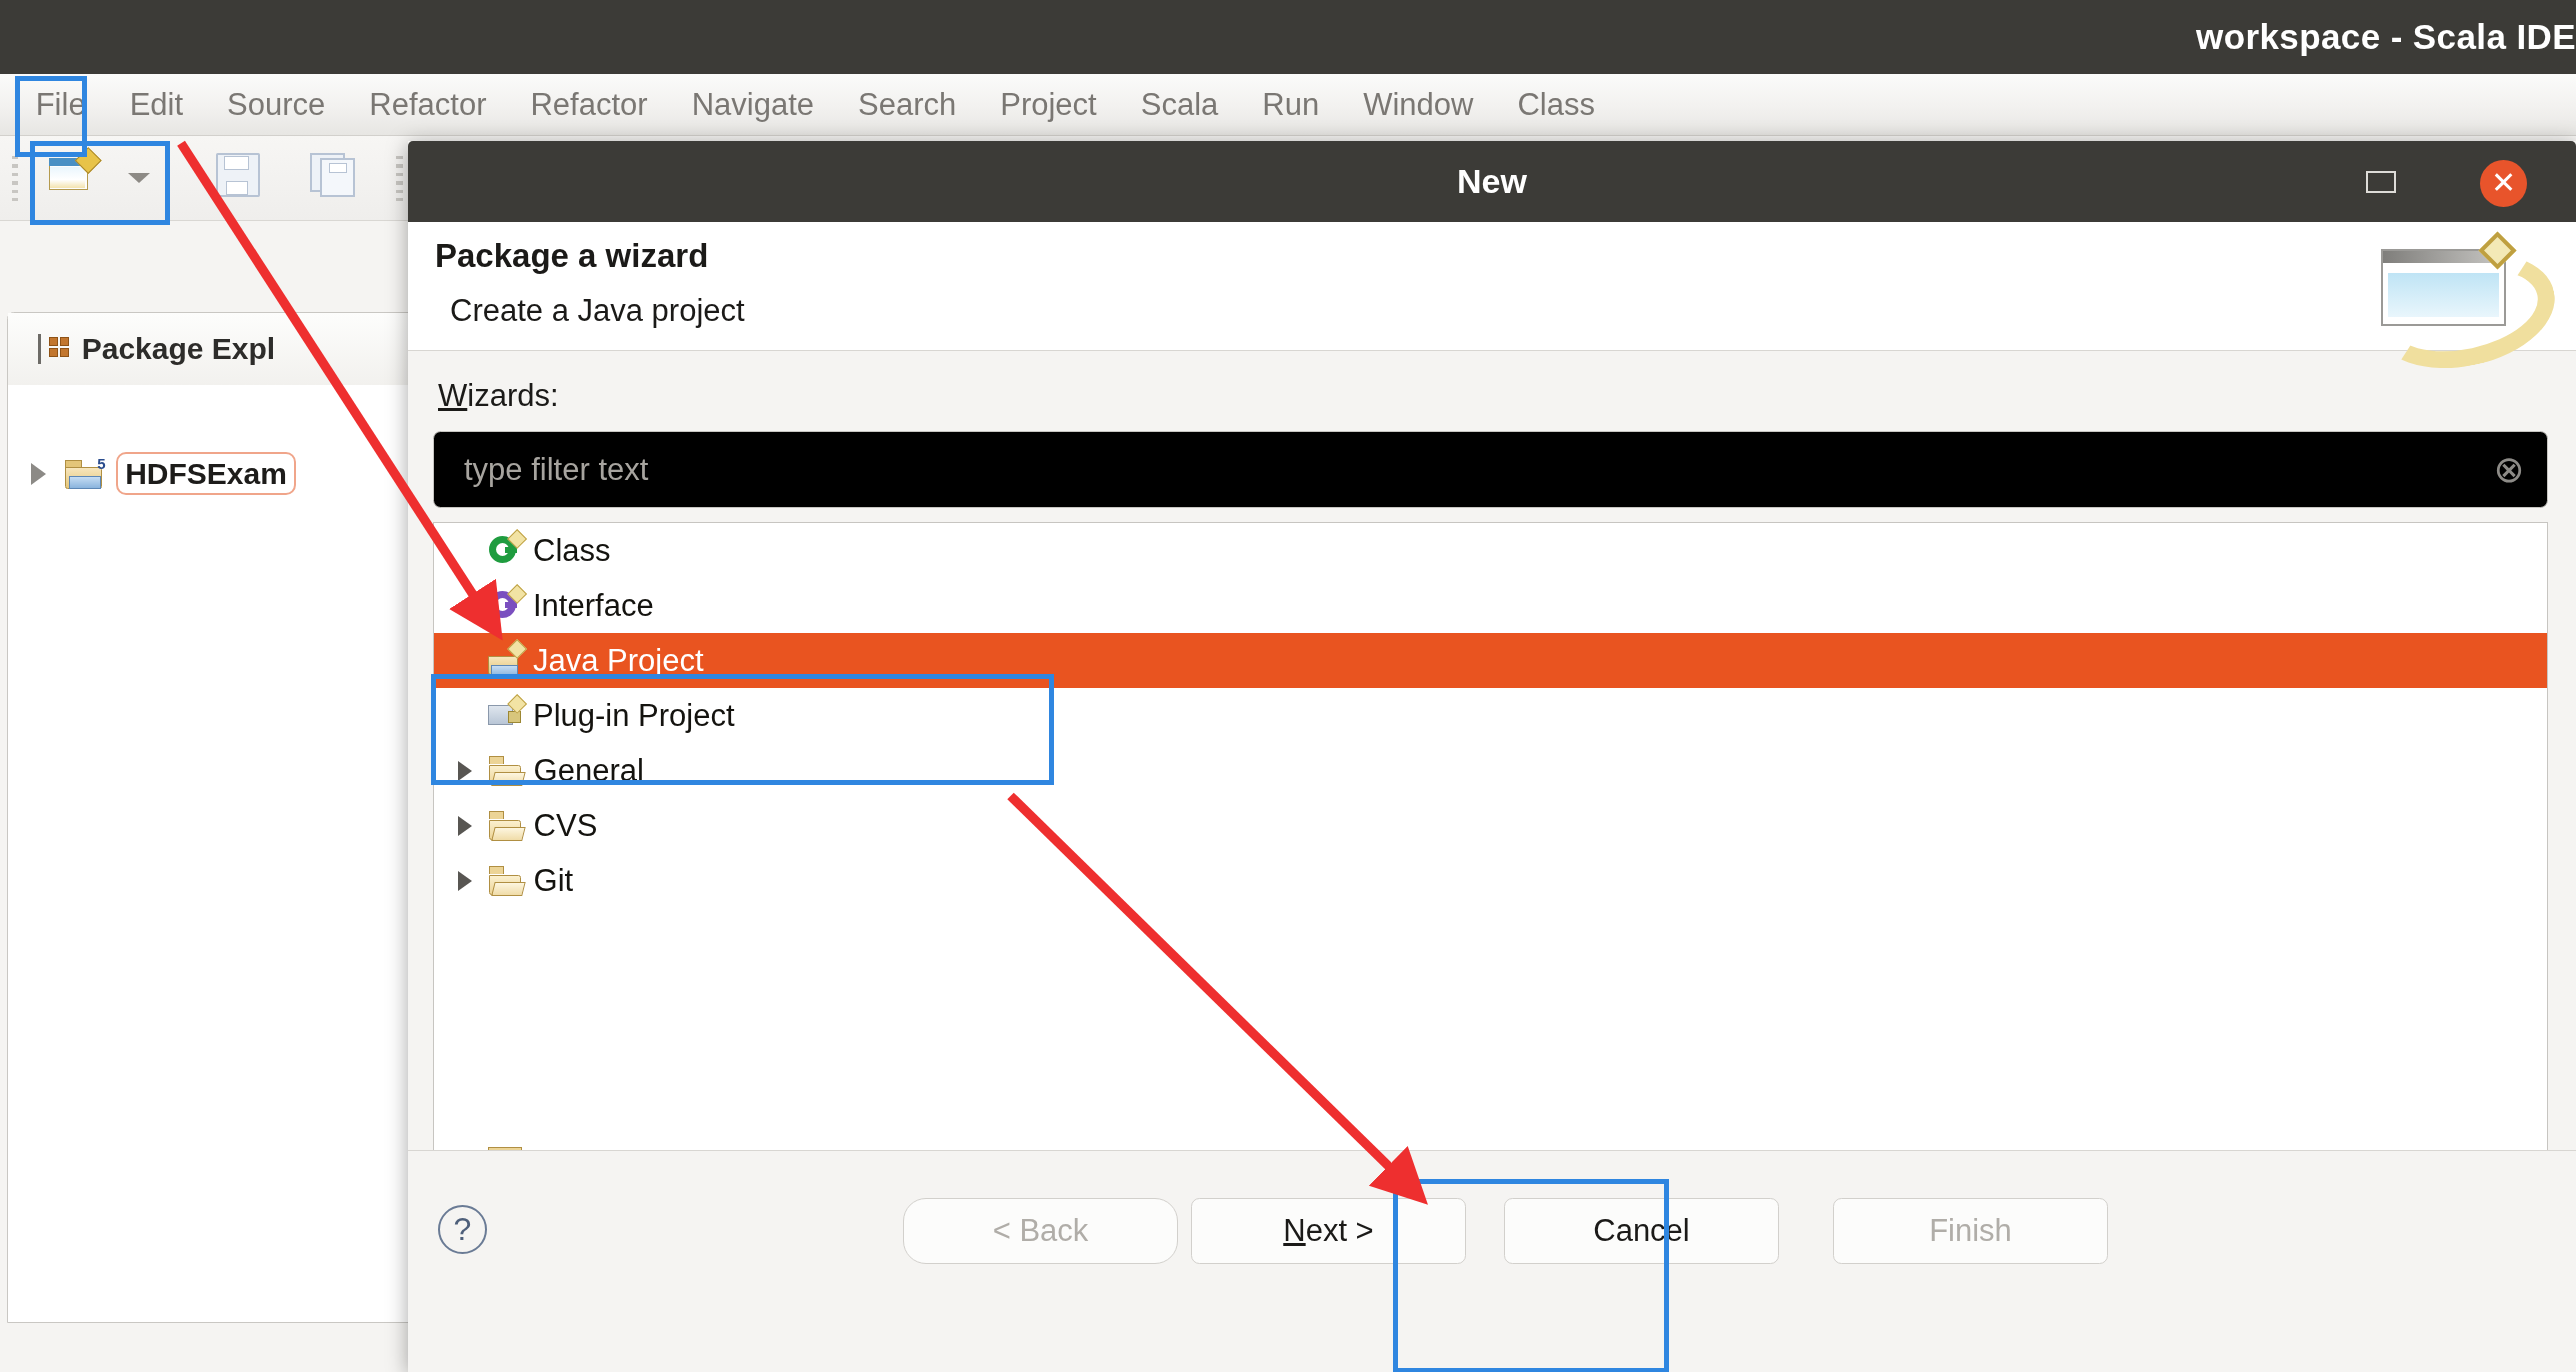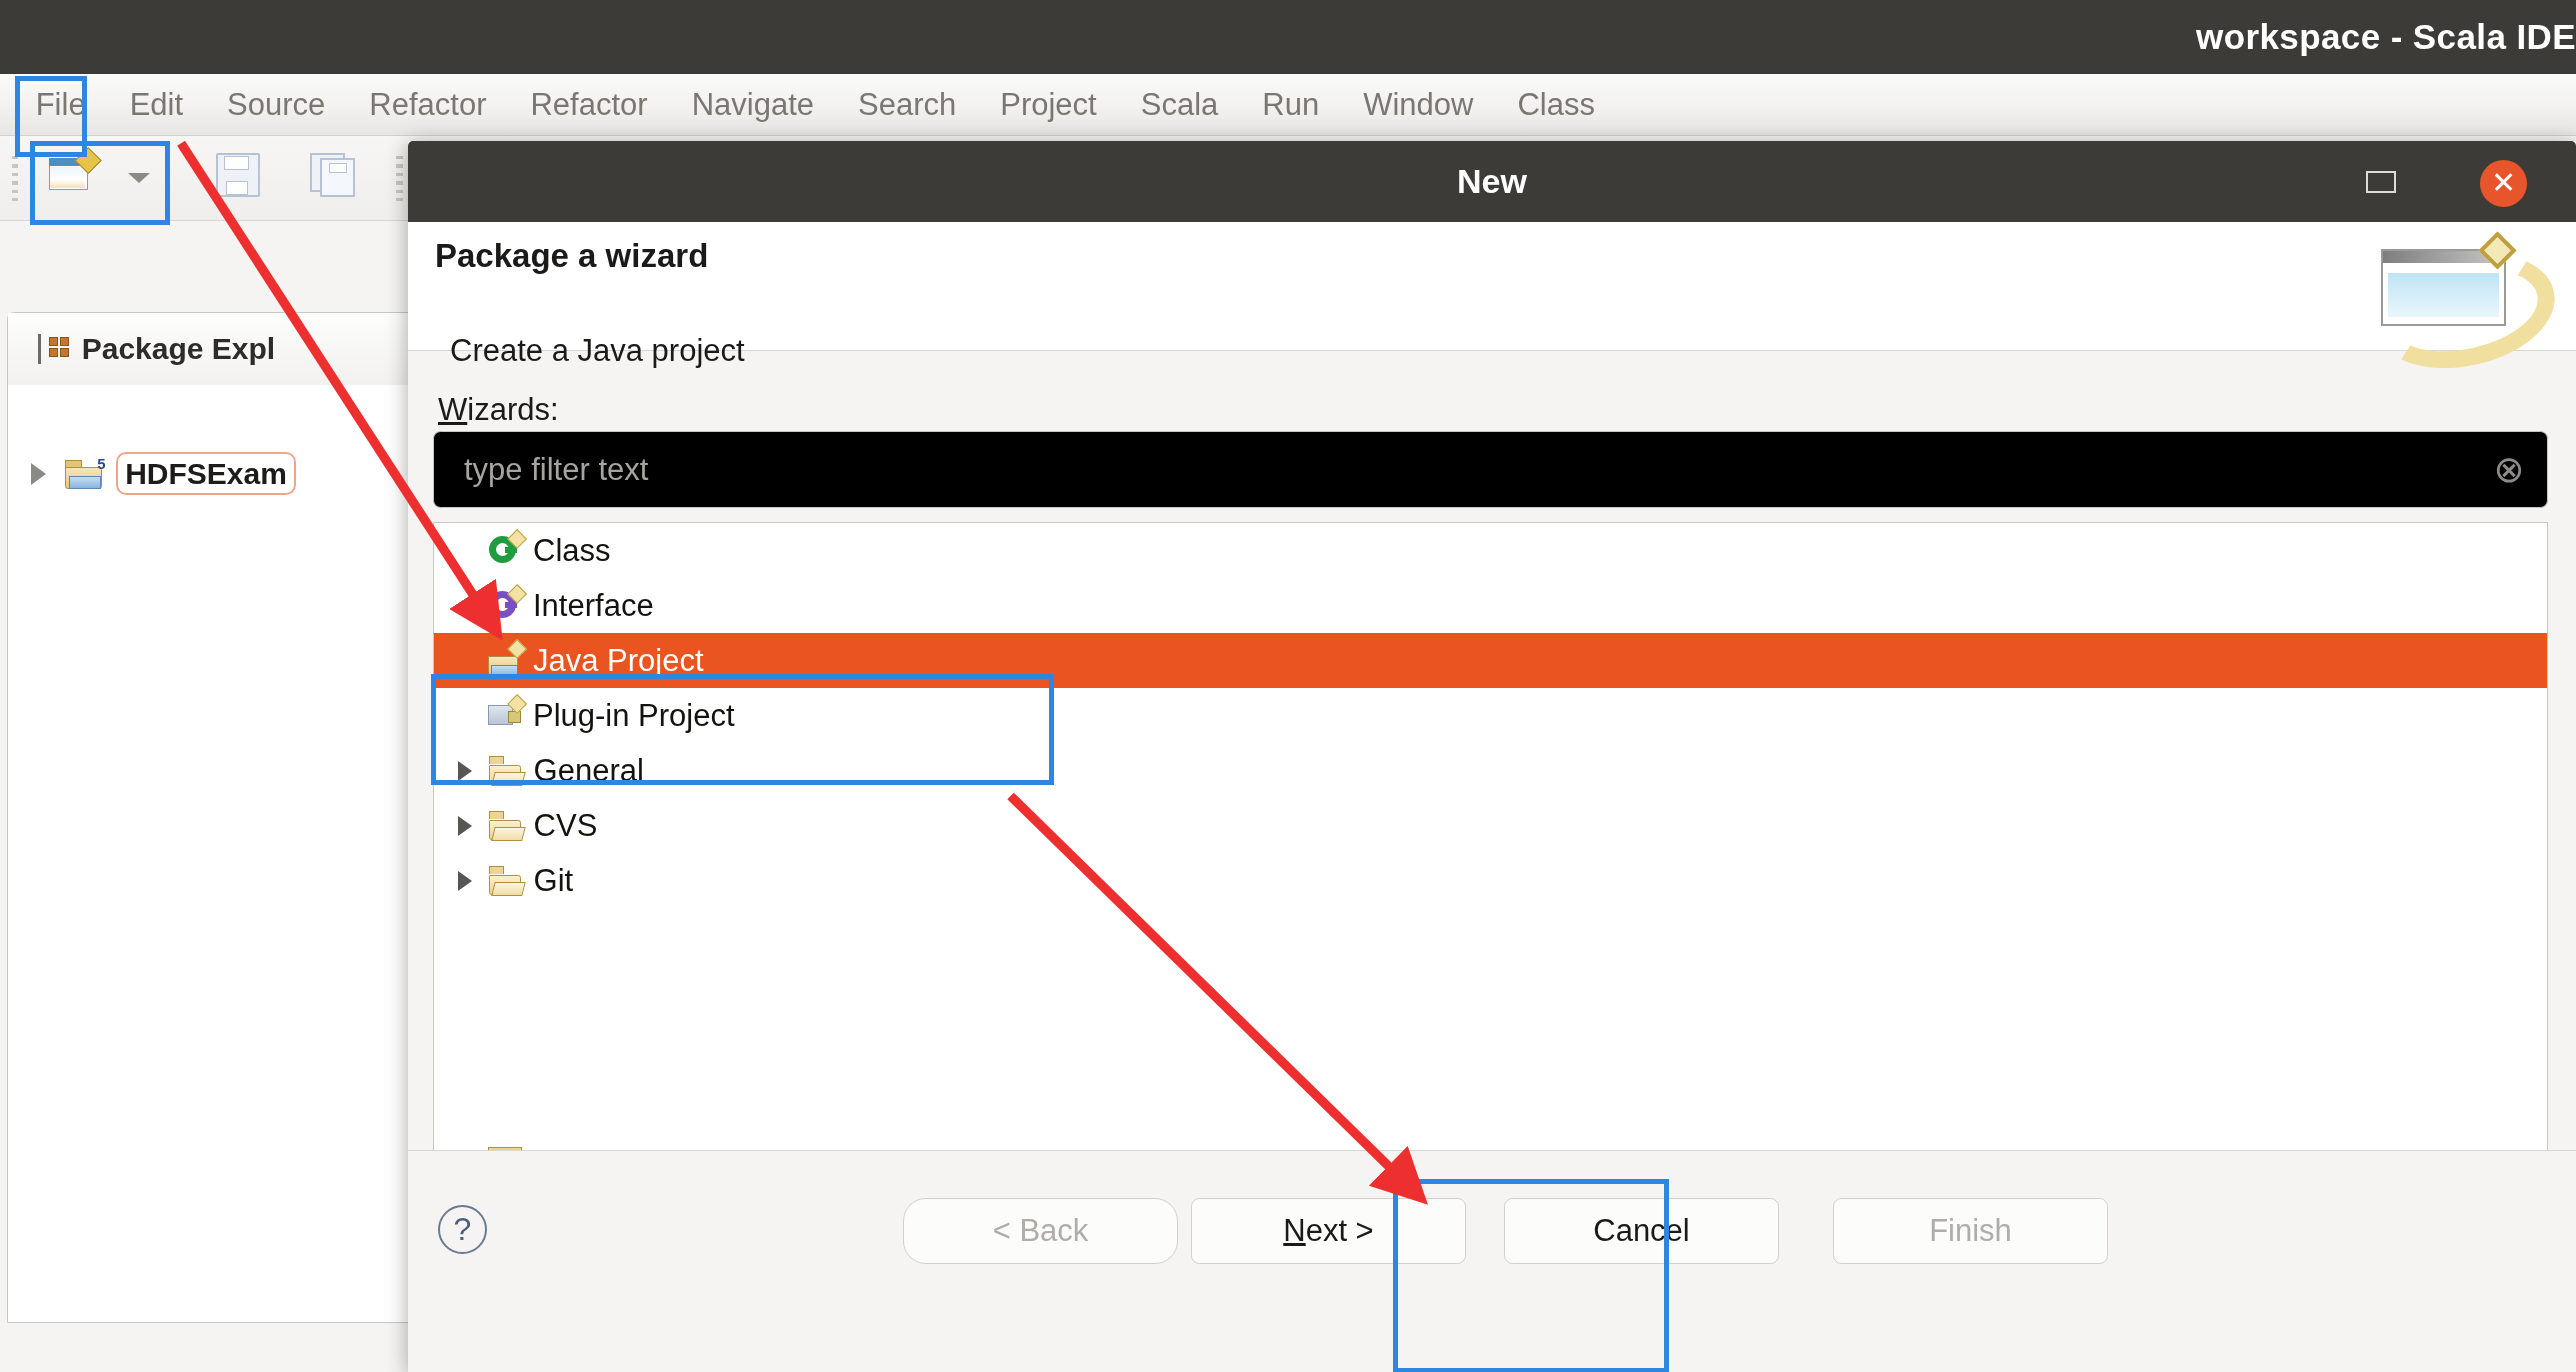--- a/index.html
+++ b/index.html
@@ -171,21 +171,21 @@
   }
 
   .dlg-head {
     position: absolute; left: 0; top: 81px; width: 100%; height: 128px;
     background: #ffffff; border-bottom: 0.8px solid #d8d6d2;
   }
   .head-title {
     position: absolute; left: 27px; top: 15px; font-size: 33px; font-weight: bold; color: #1b1a18;
   }
   .head-sub {
-    position: absolute; left: 42px; top: 71px; font-size: 31px; color: #1b1a18; margin-top: 40px;
+    position: absolute; left: 42px; top: 71px; font-size: 31px; color: #1b1a18;
   }
   .head-banner-icon {
     position: absolute; right: 47px; top: 8.4px; width: 160px; height: 104px;
   }
   .hb-win {
     position: absolute; left: 11.8px; top: 18.5px; width: 125px; height: 77px;
     background: #ffffff; border: 2.5px solid #9b9a97; box-sizing: border-box;
   }
   .hb-top {
     position: absolute; left: 0; top: 0; width: 100%; height: 11.8px;
@@ -202,21 +202,21 @@
     border-radius: 50%;
     transform: rotate(-12deg);
   }
   .hb-diamond {
     position: absolute; right: 18.5px; top: 6.7px; width: 27px; height: 27px;
     background: #f3e9b6; border: 4.2px solid #bfa040; transform: rotate(45deg);
     box-sizing: border-box;
   }
 
   .wiz-label {
-    position: absolute; left: 30px; top: 251px; font-size: 31px; color: #1b1a18;
+    position: absolute; left: 30px; top: 237px; font-size: 31px; color: #1b1a18;
   }
   .wiz-label u { text-decoration: underline; }
 
   .filter-box {
     position: absolute; left: 25px; top: 290px; width: 2115px; height: 77px;
     background: #000000; border: 1.7px solid #c7c5c1; border-radius: 7.6px;
     box-sizing: border-box; display: flex; align-items: center;
   }
   .filter-text {
     flex: 1; padding-left: 30px; font-size: 31px; color: #a7a49f;

